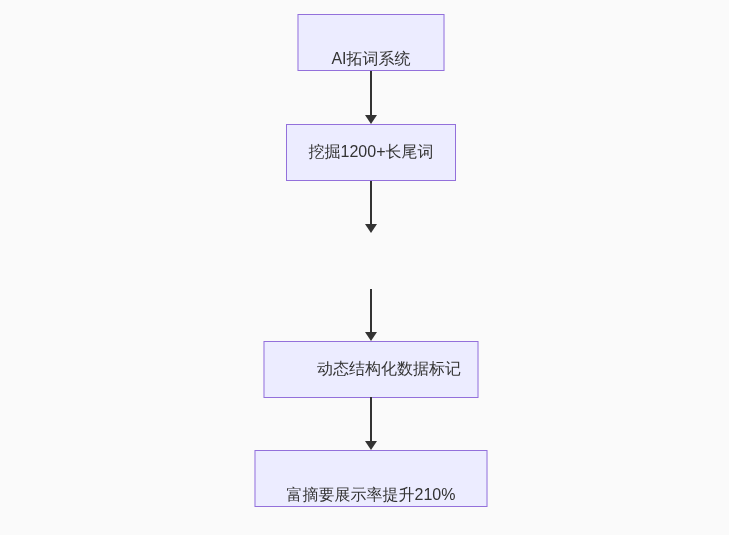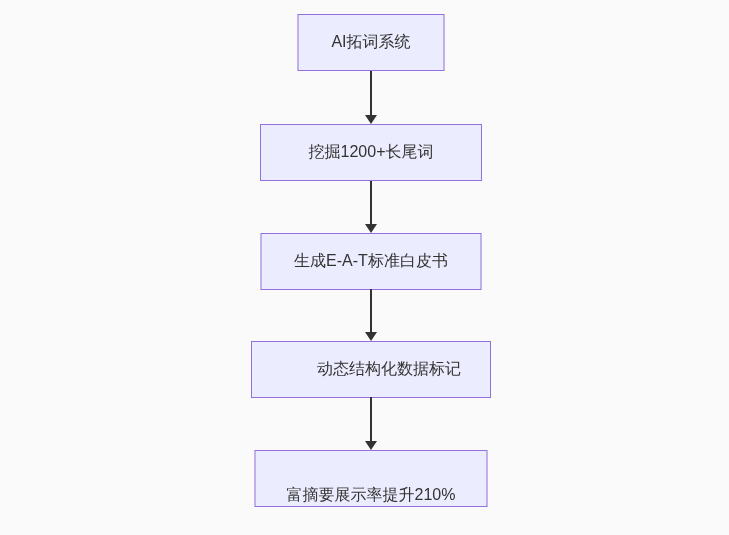--- a/index.html
+++ b/index.html
@@ -27,24 +27,24 @@
     background: #ECECFF;
     border: 1px solid #9370DB;
     color: #333333;
     font-size: 16px;
     display: flex;
     align-items: center;
     justify-content: center;
     text-align: center;
     white-space: nowrap;
   }
-  .n1 { top: 14px;  width: 147px; }
-  .n2 { top: 124px; width: 222px; }
+  .n1 { top: 14px;  width: 147px; align-items: flex-end; }
+  .n2 { top: 124px; width: 170px; }
   .n3 { top: 233px; width: 221px; }
-  .n4 { top: 341px; width: 240px; padding-left: 36px; }
+  .n4 { top: 341px; width: 215px; padding-left: 36px; }
   .n5 { top: 450px; width: 233px; align-items: flex-end; }
 
   .arrow {
     position: absolute;
     left: 365px;
     width: 12px;
   }
   .a1 { top: 71px;  height: 53px; }
   .a2 { top: 181px; height: 52px; }
   .a3 { top: 289px; height: 52px; }
@@ -85,23 +85,20 @@
 
   <div class="node n2">
     <span>挖掘1200+长尾词</span>
   </div>
 
   <div class="arrow a2">
     <div class="line"></div>
     <div class="head"></div>
   </div>
 
-  <div class="node n3">
-    <span>生成E-A-T标准白皮书</span>
-  </div>
 
   <div class="arrow a3">
     <div class="line"></div>
     <div class="head"></div>
   </div>
 
   <div class="node n4">
     <span>动态结构化数据标记</span>
   </div>
 

